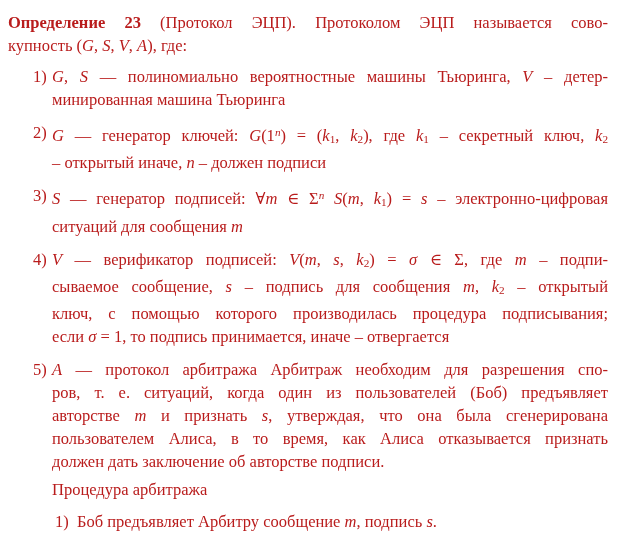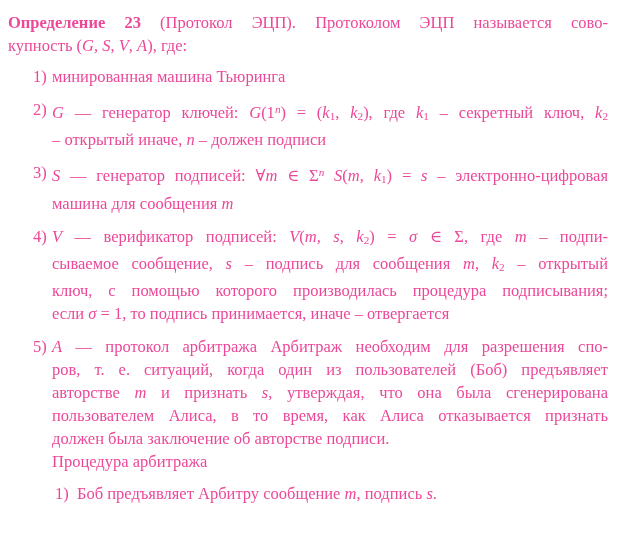--- a/index.html
+++ b/index.html
@@ -1,28 +1,28 @@
 <!DOCTYPE html>
 <html><head>
 <meta charset="utf-8">
 <style>
   html, body { margin: 0; padding: 0; background: #ffffff; }
   .page {
     width: 618px; height: 538px; box-sizing: border-box;
     padding: 11px 10px 0 8px;
     font-family: "Liberation Serif", "DejaVu Serif", serif;
-    font-size: 16.5px; line-height: 23px; color: #ec4899;
+    font-size: 16.5px; line-height: 23px; color: #b91c1c;
     overflow: hidden;
   }
   .para { margin: 0; }
   ol.def { list-style: none; margin: 0; padding: 0; }
   ol.def > li { margin: 10px 0 0 44px; position: relative; }
   ol.def > li:first-child { margin-top: 8px; }
   .marker { position: absolute; left: -19px; top: 0; }
-  .proc { }
+  .proc { margin-top: 5px; }
   ol.steps { list-style: none; margin: 9px 0 0 0; padding: 0; }
   ol.steps > li { margin-left: 25px; position: relative; }
   ol.steps .marker { left: -22px; }
   .line { text-align: justify; text-align-last: justify; }
   .line.last { text-align-last: auto; }
   .r-b   { font-weight: 700; }
   .r-i   { font-style: italic; }
   .r-sub { font-size: 68%; vertical-align: -0.2em; }
   .r-supi{ font-size: 68%; vertical-align: 0.45em; font-style: italic; }
 </style>
@@ -30,46 +30,47 @@
 <body>
 
 <div class="page">
   <div class="para heading">
       <div class="line"><span class="r-b">Определение 23</span><span> (Протокол ЭЦП). Протоколом ЭЦП называется сово-</span></div>
       <div class="line last"><span>купность (</span><span class="r-i">G</span><span>, </span><span class="r-i">S</span><span>, </span><span class="r-i">V</span><span>, </span><span class="r-i">A</span><span>), где:</span></div>
     </div>
   <ol class="def">
       <li>
         <span class="marker">1)</span>
+        <div class="line"><span class="r-i">G</span><span>, </span><span class="r-i">S</span><span> — полиномиально вероятностные машины Тьюринга, </span><span class="r-i">V</span><span> – детер-</span></div>
         <div class="line last"><span>минированная машина Тьюринга</span></div>
       </li>
       <li>
         <span class="marker">2)</span>
         <div class="line"><span class="r-i">G</span><span> — генератор ключей: </span><span class="r-i">G</span><span>(1</span><span class="r-supi">n</span><span>) = (</span><span class="r-i">k</span><span class="r-sub">1</span><span>, </span><span class="r-i">k</span><span class="r-sub">2</span><span>), где </span><span class="r-i">k</span><span class="r-sub">1</span><span> – секретный ключ, </span><span class="r-i">k</span><span class="r-sub">2</span></div>
         <div class="line last"><span>– открытый иначе, </span><span class="r-i">n</span><span> – должен подписи</span></div>
       </li>
       <li>
         <span class="marker">3)</span>
         <div class="line"><span class="r-i">S</span><span> — генератор подписей: ∀</span><span class="r-i">m</span><span> ∈ Σ</span><span class="r-supi">n</span><span> </span><span class="r-i">S</span><span>(</span><span class="r-i">m</span><span>, </span><span class="r-i">k</span><span class="r-sub">1</span><span>) = </span><span class="r-i">s</span><span> – электронно-цифровая</span></div>
-        <div class="line last"><span>машина для сообщения </span><span class="r-i">m</span></div>
+        <div class="line last"><span>ситуаций для сообщения </span><span class="r-i">m</span></div>
       </li>
       <li>
         <span class="marker">4)</span>
         <div class="line"><span class="r-i">V</span><span> — верификатор подписей: </span><span class="r-i">V</span><span>(</span><span class="r-i">m</span><span>, </span><span class="r-i">s</span><span>, </span><span class="r-i">k</span><span class="r-sub">2</span><span>) = </span><span class="r-i">σ</span><span> ∈ Σ, где </span><span class="r-i">m</span><span> – подпи-</span></div>
         <div class="line"><span>сываемое сообщение, </span><span class="r-i">s</span><span> – подпись для сообщения </span><span class="r-i">m</span><span>, </span><span class="r-i">k</span><span class="r-sub">2</span><span> – открытый</span></div>
         <div class="line"><span>ключ, с помощью которого производилась процедура подписывания;</span></div>
         <div class="line last"><span>если </span><span class="r-i">σ</span><span> = 1, то подпись принимается, иначе – отвергается</span></div>
       </li>
       <li>
         <span class="marker">5)</span>
         <div class="line"><span class="r-i">A</span><span> — протокол арбитража Арбитраж необходим для разрешения спо-</span></div>
         <div class="line"><span>ров, т. е. ситуаций, когда один из пользователей (Боб) предъявляет</span></div>
         <div class="line"><span>авторстве </span><span class="r-i">m</span><span> и признать </span><span class="r-i">s</span><span>, утверждая, что она была сгенерирована</span></div>
         <div class="line"><span>пользователем Алиса, в то время, как Алиса отказывается признать</span></div>
-        <div class="line last"><span>должен была заключение об авторстве подписи.</span></div>
+        <div class="line last"><span>должен дать заключение об авторстве подписи.</span></div>
         <div class="proc">
           <div class="line last"><span>Процедура арбитража</span></div>
         </div>
         <ol class="steps">
           <li>
             <span class="marker">1)</span>
             <div class="line last"><span>Боб предъявляет Арбитру сообщение </span><span class="r-i">m</span><span>, подпись </span><span class="r-i">s</span><span>.</span></div>
           </li>
         </ol>
       </li>

